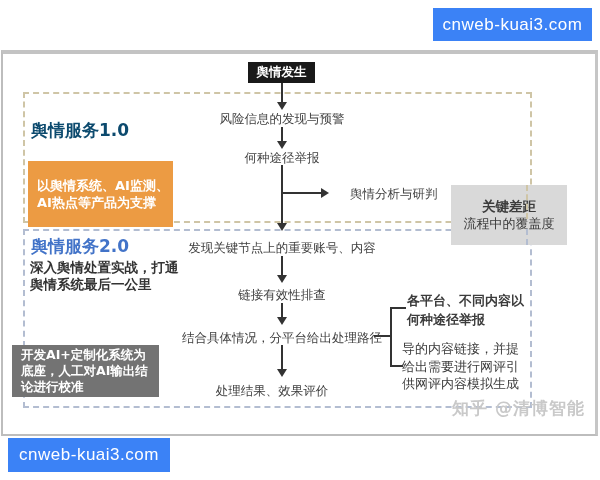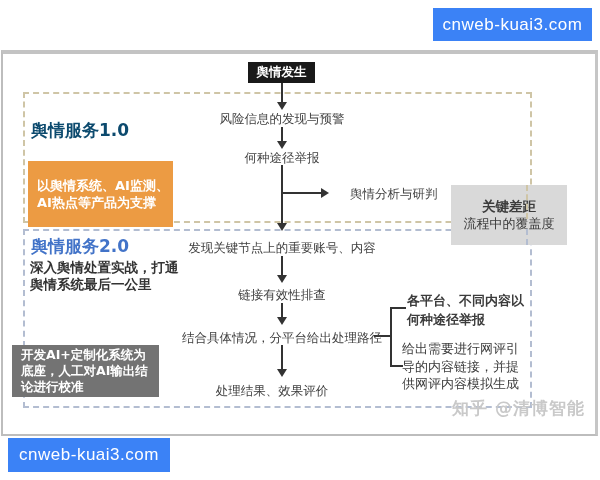--- a/index.html
+++ b/index.html
@@ -142,22 +142,22 @@
 <div class="abs hline" style="left:374px;top:335px;width:17px;"></div>
 <div class="abs vline" style="left:390px;top:307px;height:60px;"></div>
 <div class="abs hline" style="left:390px;top:307px;width:16px;"></div>
 <div class="abs hline" style="left:390px;top:365px;width:13px;"></div>
 
 <div class="abs branch-block branch-2">
   <div>各平台、不同内容以</div>
   <div>何种途径举报</div>
 </div>
 <div class="abs branch-block branch-3">
+  <div>导的内容链接，并提</div>
   <div>给出需要进行网评引</div>
-  <div>导的内容链接，并提</div>
   <div>供网评内容模拟生成</div>
 </div>
 
 <div class="abs vline" style="left:281px;top:345px;height:25px;"></div>
 <div class="abs head-down" style="left:277px;top:369px;"></div>
 
 <div class="abs flow-text centered" style="left:272px;top:383px;">处理结果、效果评价</div>
 
 <div class="abs support-box support-2">
   <div>开发AI+定制化系统为</div>

